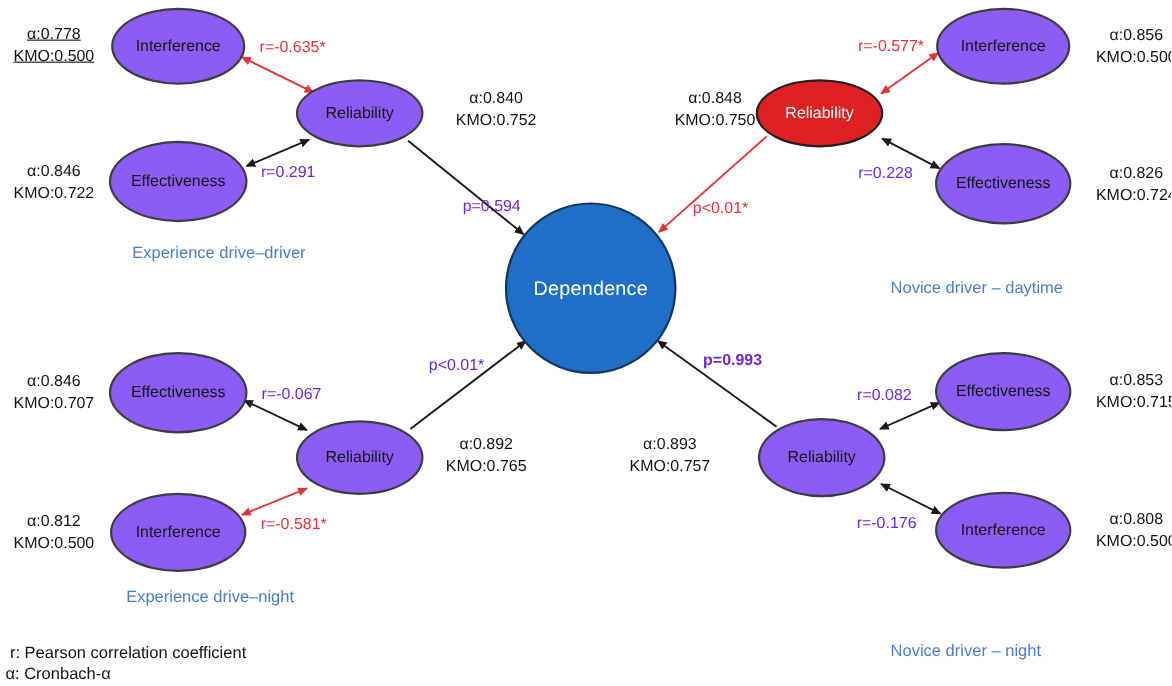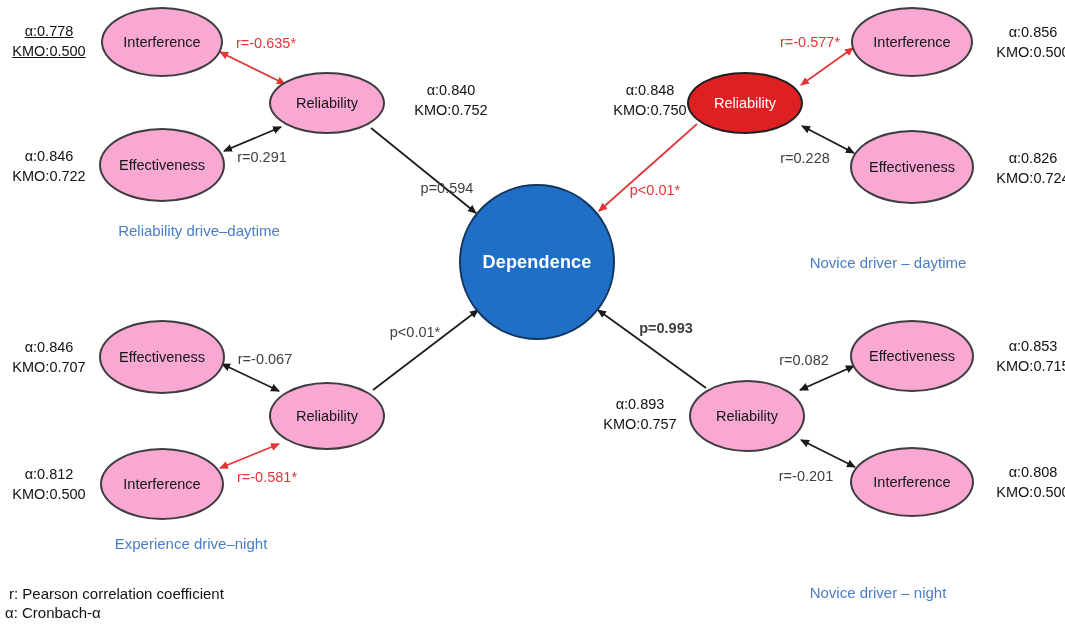--- a/index.html
+++ b/index.html
@@ -3,36 +3,36 @@
 <meta charset="utf-8">
 <style>
   html,body{margin:0;padding:0;background:#ffffff;}
   .canvas{
     position:relative;width:1065px;height:624px;background:#ffffff;
     font-family:"Liberation Sans","DejaVu Sans",sans-serif;overflow:hidden;
   }
   .wires{position:absolute;left:0;top:0;width:1065px;height:624px;}
   .node{
     position:absolute;border-radius:50%;
-    background:#f9a8d4;border:2px solid #3d3d3d;
+    background:#8b5cf6;border:2px solid #3d3d3d;
     display:flex;align-items:center;justify-content:center;
     font-size:14.5px;color:#161616;box-sizing:border-box;white-space:nowrap;
   }
   .node.red{background:#df2023;border-color:#202020;color:#ffffff;}
   .node.dependence{
     background:#1e6fc5;border:2px solid #14355e;color:#ffffff;
-    font-weight:700;font-size:18px;letter-spacing:.2px;
+    font-weight:400;font-size:18px;letter-spacing:.2px;
   }
   .stats{
     position:absolute;transform:translate(-50%,-50%);
     text-align:center;font-size:14.5px;line-height:20px;color:#121212;white-space:nowrap;
   }
   .edge-label{
     position:absolute;transform:translate(-50%,-50%);
-    font-size:14.5px;color:#404040;white-space:nowrap;
+    font-size:14.5px;color:#6d28d9;white-space:nowrap;
   }
   .edge-label.sig{color:#e73439;text-align:center;}
   .group-label{
     position:absolute;transform:translate(-50%,-50%);
     font-size:15px;color:#4a7dc8;white-space:nowrap;
   }
   .legend-line{position:absolute;font-size:15px;color:#121212;white-space:nowrap;}
 </style>
 </head>
 <body>
@@ -79,21 +79,21 @@
     <div>α:0.846</div>
     <div>KMO:0.722</div>
   </div>
   <div class="stats" style="left:451px;top:100px;">
     <div>α:0.840</div>
     <div>KMO:0.752</div>
   </div>
   <div class="edge-label sig" style="left:266px;top:43px;">r=-0.635*</div>
   <div class="edge-label" style="left:262px;top:157px;">r=0.291</div>
   <div class="edge-label" style="left:415px;top:188px;margin-left:32px;">p=0.594</div>
-  <div class="group-label" style="left:199px;top:230px;">Reliability drive–daytime</div>
+  <div class="group-label" style="left:199px;top:230px;">Experience drive–driver</div>
 
   <div class="node red" style="left:687px;top:72px;width:116px;height:62px;">Reliability</div>
   <div class="node" style="left:851px;top:7px;width:122px;height:70px;">Interference</div>
   <div class="node" style="left:850px;top:130px;width:124px;height:74px;">Effectiveness</div>
   <div class="stats" style="left:1033px;top:42px;">
     <div>α:0.856</div>
     <div>KMO:0.500</div>
   </div>
   <div class="stats" style="left:1033px;top:168px;">
     <div>α:0.826</div>
@@ -112,41 +112,45 @@
   <div class="node" style="left:100px;top:448px;width:124px;height:72px;">Interference</div>
   <div class="node" style="left:269px;top:382px;width:116px;height:68px;">Reliability</div>
   <div class="stats" style="left:49px;top:357px;">
     <div>α:0.846</div>
     <div>KMO:0.707</div>
   </div>
   <div class="stats" style="left:49px;top:484px;">
     <div>α:0.812</div>
     <div>KMO:0.500</div>
   </div>
+  <div class="stats" style="left:442px;top:414px;">
+    <div>α:0.892</div>
+    <div>KMO:0.765</div>
+  </div>
   <div class="edge-label" style="left:265px;top:359px;">r=-0.067</div>
   <div class="edge-label sig" style="left:267px;top:477px;">r=-0.581*</div>
   <div class="edge-label" style="left:415px;top:332px;">p&lt;0.01*</div>
   <div class="group-label" style="left:191px;top:543px;">Experience drive–night</div>
 
   <div class="node" style="left:689px;top:380px;width:116px;height:72px;">Reliability</div>
   <div class="node" style="left:850px;top:320px;width:124px;height:72px;">Effectiveness</div>
   <div class="node" style="left:850px;top:447px;width:124px;height:70px;">Interference</div>
   <div class="stats" style="left:1033px;top:356px;">
     <div>α:0.853</div>
     <div>KMO:0.715</div>
   </div>
   <div class="stats" style="left:1033px;top:482px;">
     <div>α:0.808</div>
     <div>KMO:0.500</div>
   </div>
-  <div class="stats" style="left:640px;top:414px;">
+  <div class="stats" style="left:609px;top:414px;">
     <div>α:0.893</div>
     <div>KMO:0.757</div>
   </div>
   <div class="edge-label" style="left:804px;top:360px;">r=0.082</div>
-  <div class="edge-label" style="left:806px;top:476px;">r=-0.201</div>
+  <div class="edge-label" style="left:806px;top:476px;">r=-0.176</div>
   <div class="edge-label" style="left:666px;top:328px;font-weight:bold;">p=0.993</div>
   <div class="group-label" style="left:878px;top:544px;margin-top:48px;">Novice driver – night</div>
 
   <div class="legend-line" style="left:9px;top:585px;">r: Pearson correlation coefficient</div>
   <div class="legend-line" style="left:5px;top:604px;">α: Cronbach-α</div>
 
 </div>
 
 </body></html>

